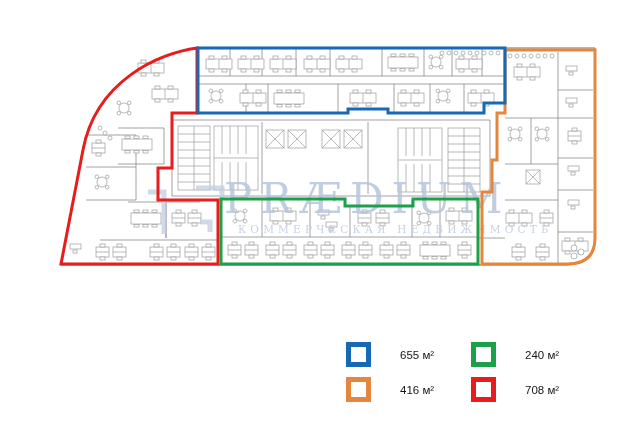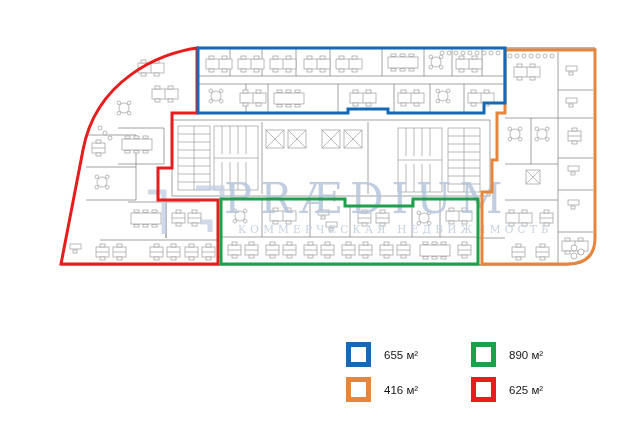--- a/index.html
+++ b/index.html
@@ -23,21 +23,21 @@
   
   .wm-brand{font-family:"DejaVu Serif",serif;font-size:42px;letter-spacing:8px;
             fill:#b7c6dc;opacity:.85;}
   .wm-tag{font-family:"DejaVu Serif",serif;font-size:10.5px;letter-spacing:4.2px;
           fill:#c3d0e2;opacity:.95;}
   .wm-mark{stroke:#c3d0e2;fill:none;stroke-width:5;opacity:.8;}
 
   
   .legend{position:absolute;left:346px;top:342px;display:grid;
           grid-template-columns:125px 125px;row-gap:10px;}
-  .legend-item{display:flex;align-items:center;gap:13px;height:25px;}
+  .legend-item{display:flex;align-items:center;gap:29px;height:25px;}
   .swatch{width:25px;height:25px;box-sizing:border-box;border:5px solid #000;background:#fff;}
   .sw-blue{border-color:#1769b5;}
   .sw-green{border-color:#1ca04a;}
   .sw-orange{border-color:#e6853c;}
   .sw-red{border-color:#e81c1c;}
   .legend-label{font-size:11.5px;color:#161616;white-space:nowrap;}
 </style>
 </head>
 <body>
 
@@ -237,25 +237,25 @@
     </g>
   </svg>
 
   <div class="legend">
     <div class="legend-item">
       <div class="swatch sw-blue"></div>
       <div class="legend-label">655 м²</div>
     </div>
     <div class="legend-item">
       <div class="swatch sw-green"></div>
-      <div class="legend-label">890 м²</div>
+      <div class="legend-label">240 м²</div>
     </div>
     <div class="legend-item">
       <div class="swatch sw-orange"></div>
       <div class="legend-label">416 м²</div>
     </div>
     <div class="legend-item">
       <div class="swatch sw-red"></div>
-      <div class="legend-label">625 м²</div>
+      <div class="legend-label">708 м²</div>
     </div>
   </div>
 
 </div>
 
 </body></html>

